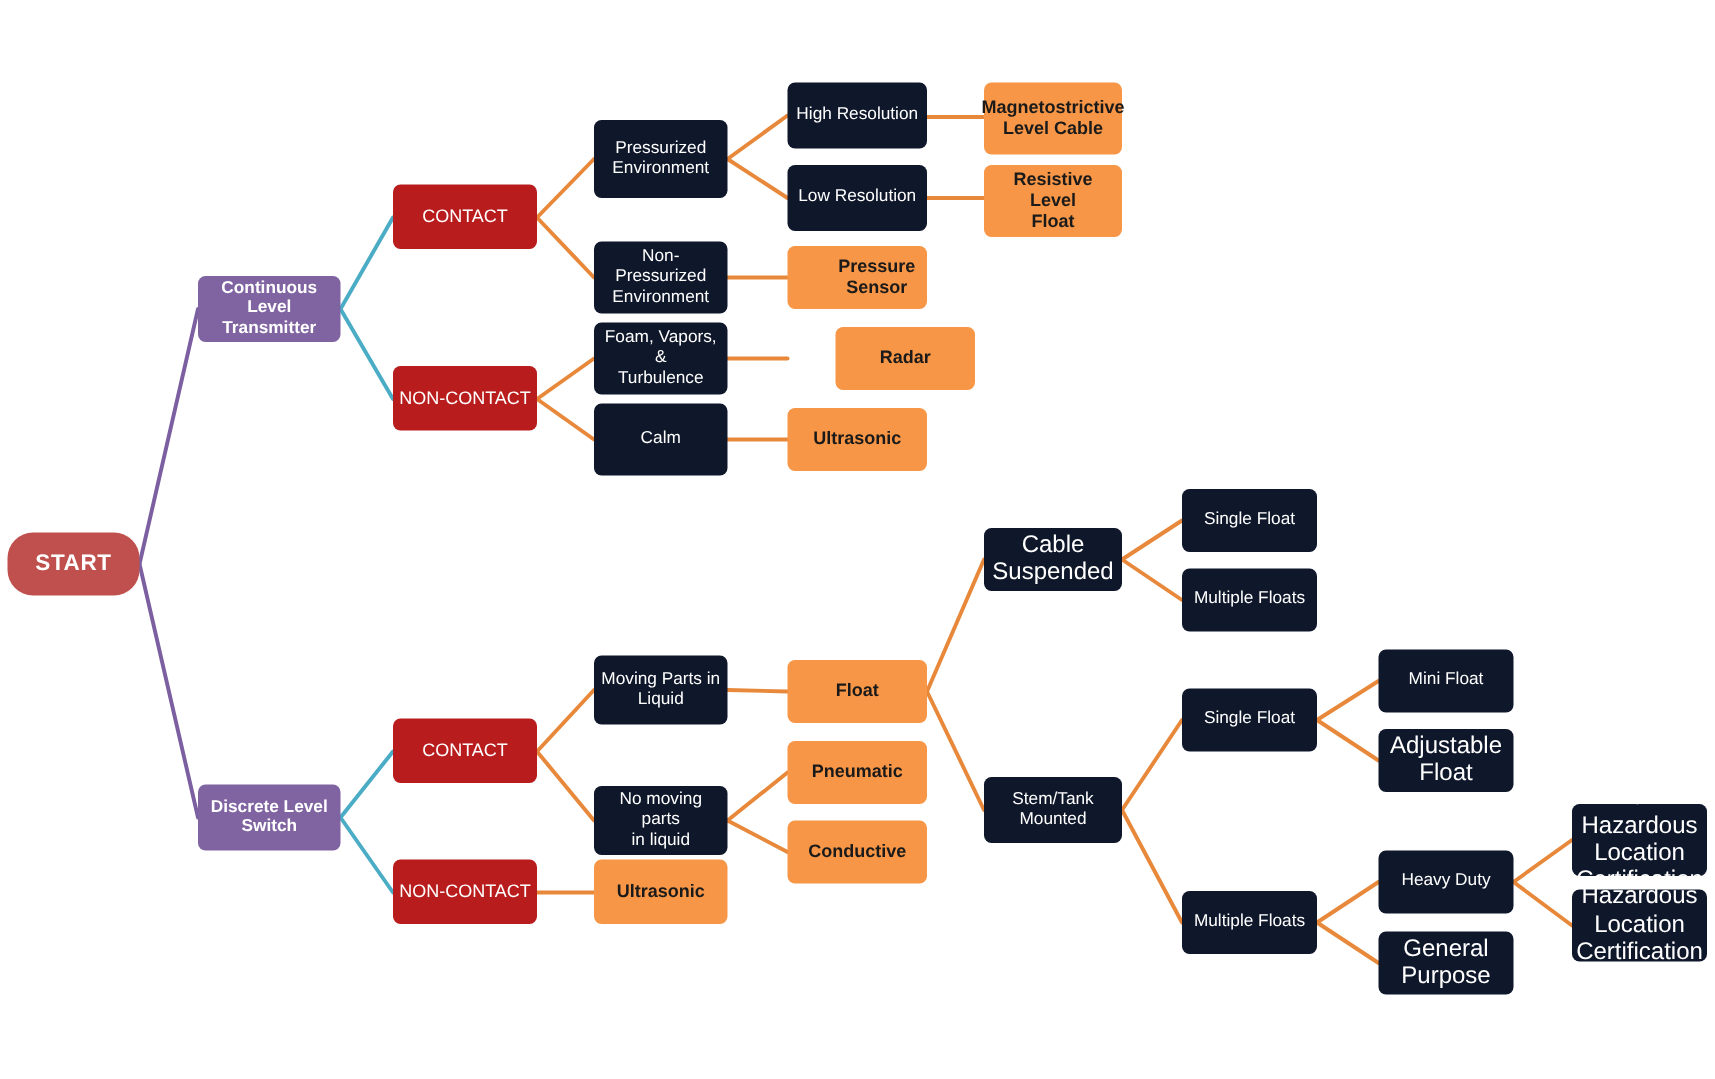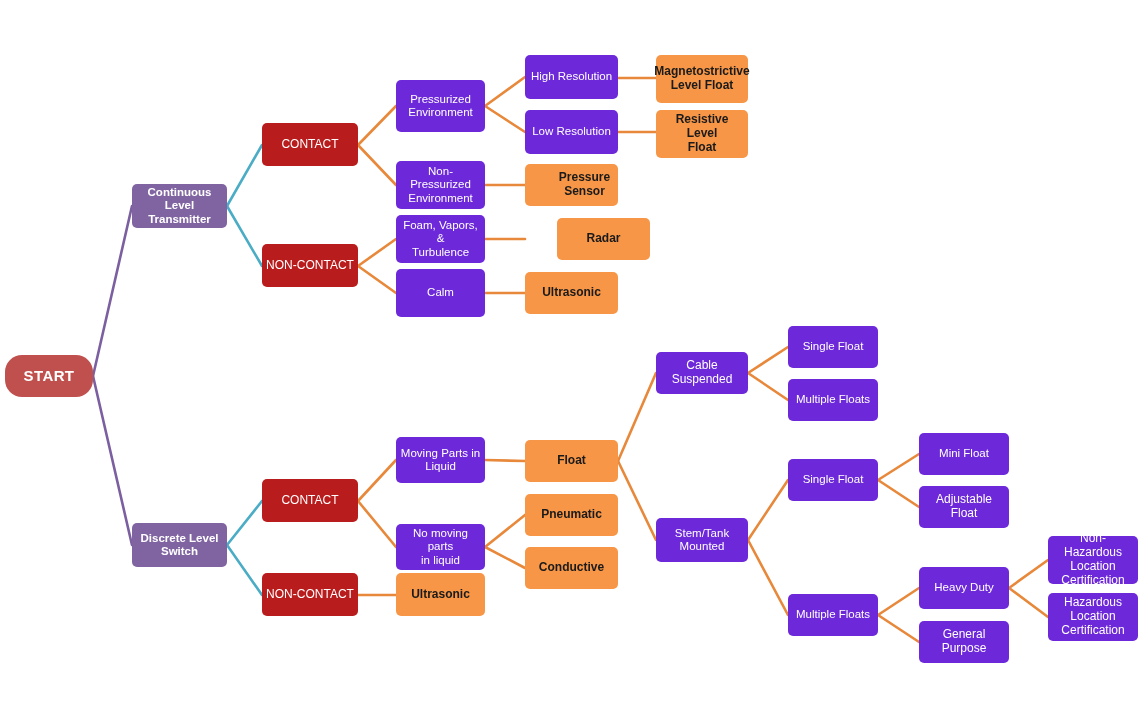--- a/index.html
+++ b/index.html
@@ -58,33 +58,33 @@
     font-weight: bold;
     font-size: 11.5px;
   }
   .n-teal {
     background: #b91c1c;
     color: #ffffff;
     font-weight: normal;
     font-size: 12px;
   }
   .n-orange {
-    background: #6d28d9;
+    background: #0f172a;
     color: #ffffff;
     font-weight: normal;
     font-size: 11.5px;
   }
   .n-orange-bold {
     background: #f79646;
     color: #1a1a1a;
     font-weight: bold;
     font-size: 12px;
   }
   .n-orange-small {
-    font-size: 12px;
+    font-size: 16px;
   }
 </style>
 </head>
 <body>
 
 <div id="flowchart-root">
   <svg id="edges" viewBox="0 0 1143 719" xmlns="http://www.w3.org/2000/svg">
       <path d="M 93 376 L 132 206" stroke="#7b5fa0" stroke-width="2.6" fill="none" stroke-linecap="round"></path>
       <path d="M 93 376 L 132 545" stroke="#7b5fa0" stroke-width="2.6" fill="none" stroke-linecap="round"></path>
       <path d="M 227 206 L 262 145" stroke="#4bacc6" stroke-width="2.6" fill="none" stroke-linecap="round"></path>
@@ -161,21 +161,21 @@
         <span class="node-label">Calm</span>
       </div>
       <div class="node n-orange" style="left: 525px; top: 55px; width: 93px; height: 44px;">
         <span class="node-label">High Resolution</span>
       </div>
       <div class="node n-orange" style="left: 525px; top: 110px; width: 93px; height: 44px;">
         <span class="node-label">Low Resolution</span>
       </div>
       <div class="node n-orange-bold" style="left: 656px; top: 55px; width: 92px; height: 48px;">
         <span class="node-label">Magnetostrictive
-Level Float</span>
+Level Cable</span>
       </div>
       <div class="node n-orange-bold" style="left: 656px; top: 110px; width: 92px; height: 48px;">
         <span class="node-label">Resistive Level
 Float</span>
       </div>
       <div class="node n-orange-bold" style="left: 525px; top: 164px; width: 93px; height: 42px; padding-left: 30px;">
         <span class="node-label">Pressure  Sensor</span>
       </div>
       <div class="node n-orange-bold" style="left: 525px; top: 218px; width: 93px; height: 42px; margin-left: 32px;">
         <span class="node-label">Radar</span>

